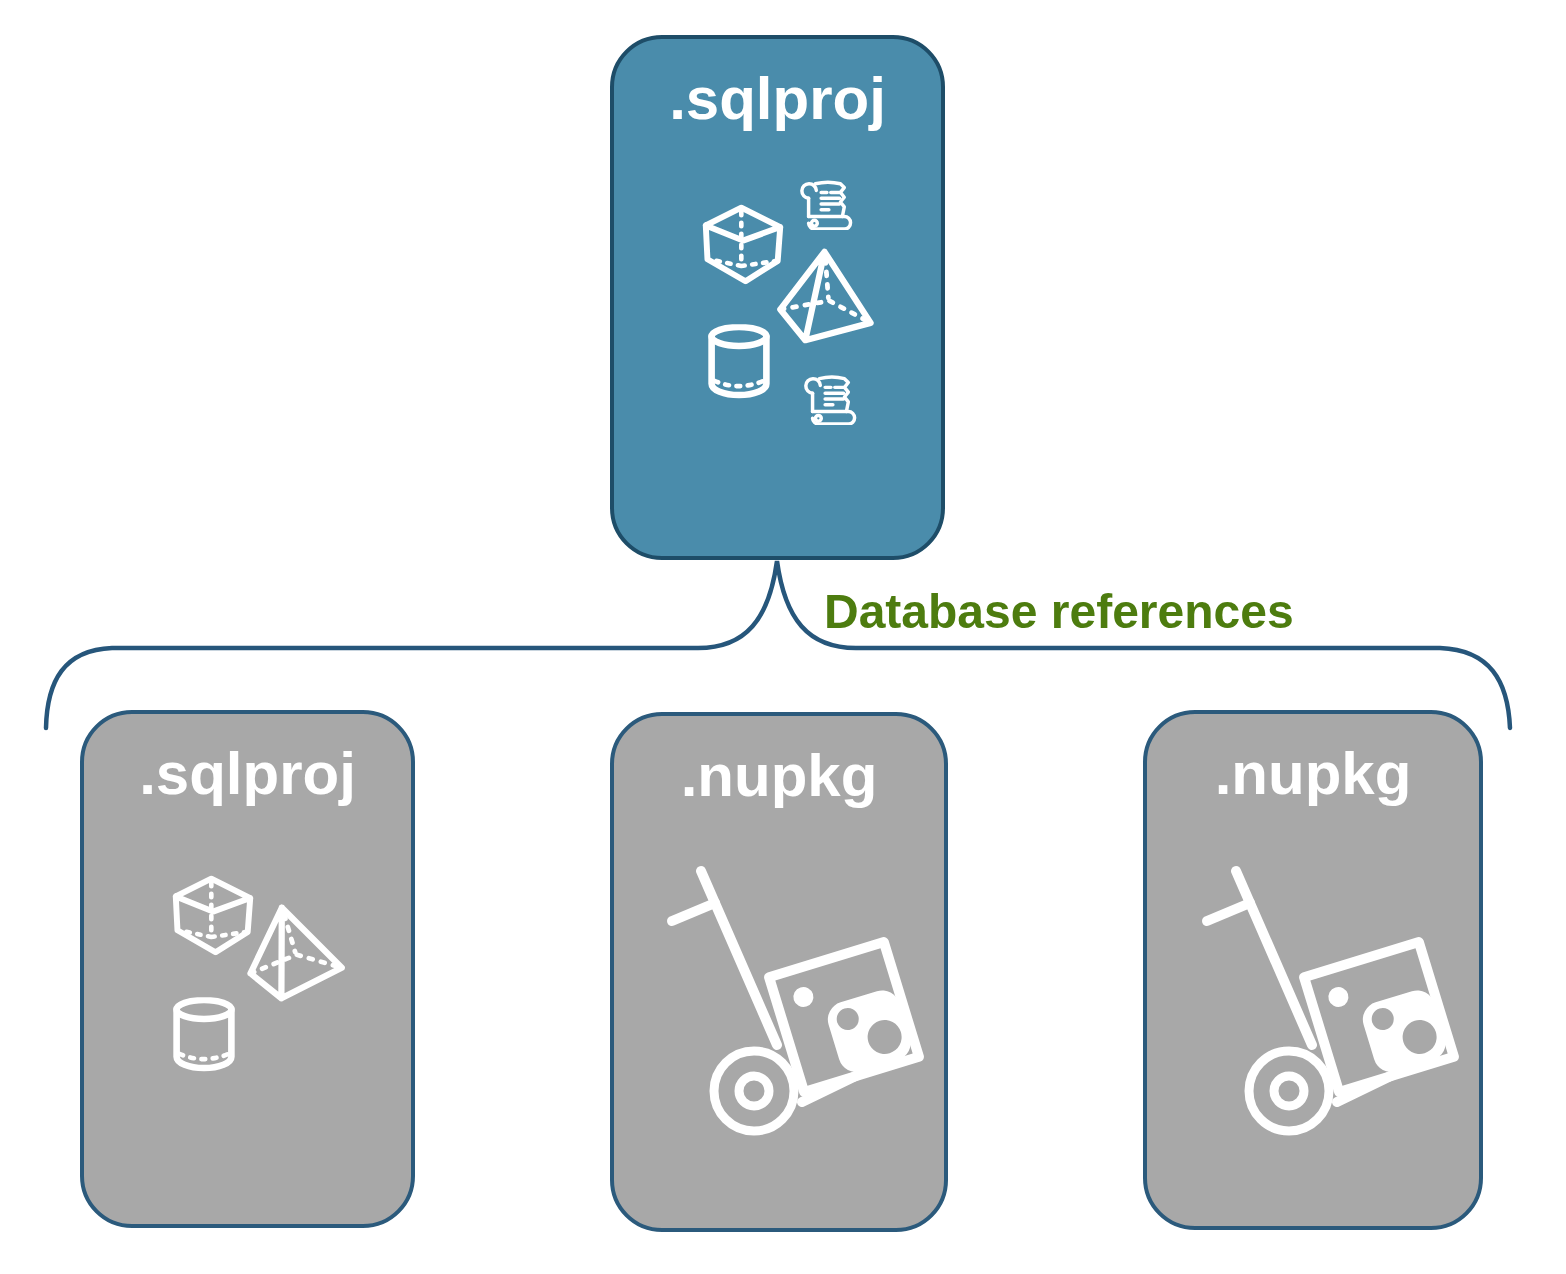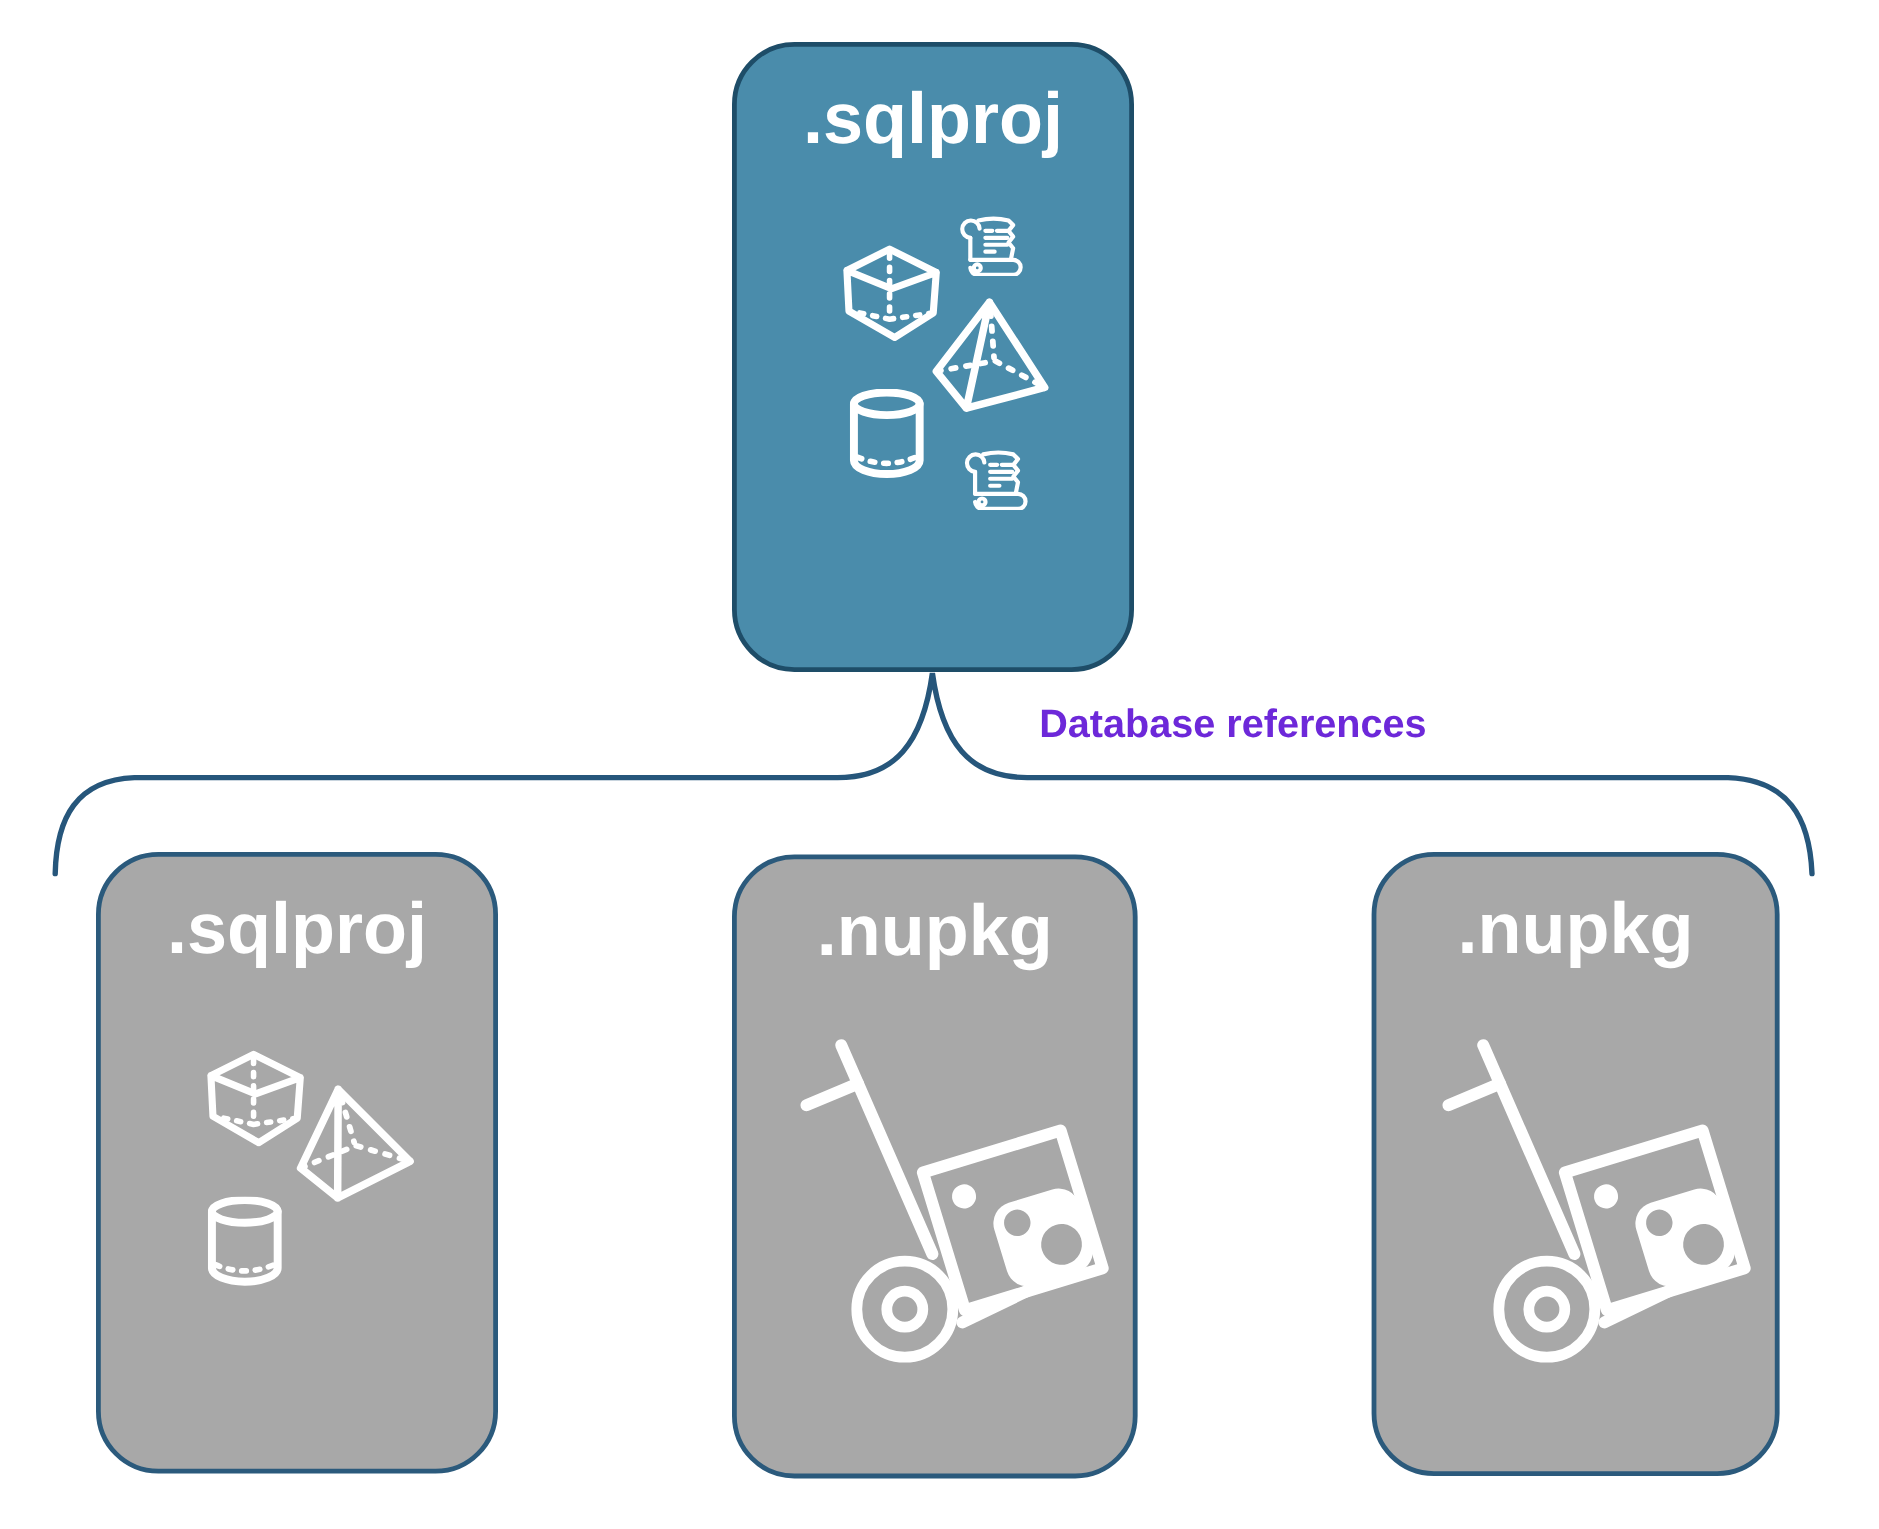--- a/index.html
+++ b/index.html
@@ -16,22 +16,22 @@
   .card-child-1{left:80px;top:710px;width:335px;height:518px;}
   .card-child-2{left:610px;top:712px;width:338px;height:520px;}
   .card-child-3{left:1143px;top:710px;width:340px;height:520px;}
   .card-title{
     margin-top:30px;text-align:center;color:#ffffff;
     font-size:60px;font-weight:bold;letter-spacing:0px;line-height:1;
   }
   .ic{position:absolute;overflow:visible;}
   .brace-svg{position:absolute;left:0;top:553px;}
   .connector-label{
-    position:absolute;left:866px;top:584px;
-    color:#6d28d9;font-size:33px;font-weight:bold;white-space:nowrap;
+    position:absolute;left:824px;top:584px;
+    color:#4d7c0f;font-size:48px;font-weight:bold;white-space:nowrap;
   }
   .rot-n12{transform:rotate(-12deg);}
 </style>
 </head>
 <body>
 
 <svg width="0" height="0" style="position:absolute" aria-hidden="true">
   <defs>
     <symbol id="sym-cube" viewBox="0 0 104 96">
       <g fill="none" stroke="#fff" stroke-linecap="round" stroke-linejoin="round">

